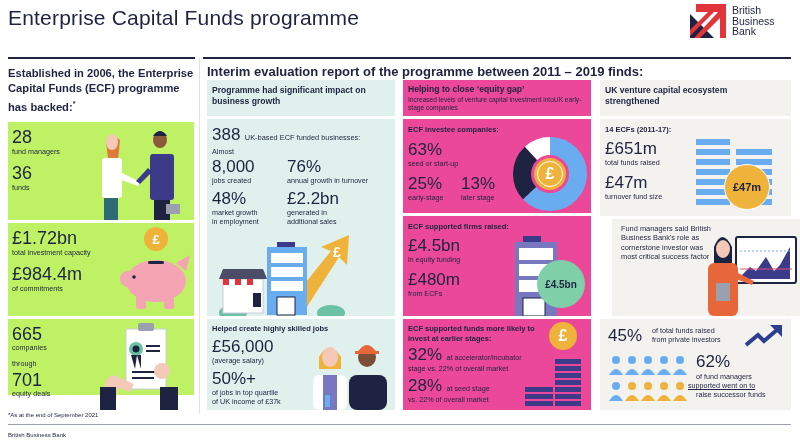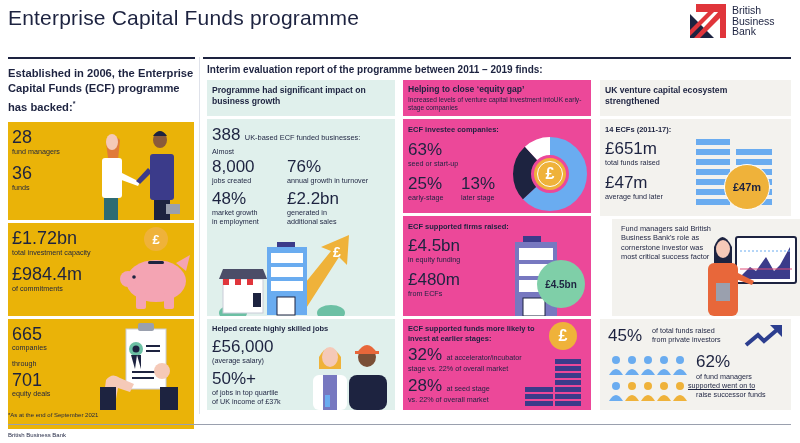--- a/index.html
+++ b/index.html
@@ -9,23 +9,23 @@
 
   .title { left: 8px; top: 6px; font-size: 21px; font-weight: normal; color: #1d2340; letter-spacing: 0.2px; }
 
   .logo { left: 690px; top: 4px; width: 100px; height: 34px; }
   .logo-text { position: absolute; left: 42px; top: 1px; font-size: 10.5px; line-height: 10.5px; color: #1d2340; }
 
   .rule { height: 2px; background: #1d2340; }
   .hairline { height: 1px; background: #9aa0ae; }
 
   .left-head { left: 8px; top: 66px; width: 186px; font-size: 11.2px; line-height: 15px; font-weight: bold; color: #1d2340; }
-  .right-head { left: 207px; top: 64px; font-size: 10px; font-weight: bold; color: #1d2340; text-align: right; }
-
-  .panel { background: #eab308; }
+  .right-head { left: 207px; top: 64px; font-size: 13px; font-weight: bold; color: #1d2340; text-align: right; }
+
+  .panel { background: #bef264; }
   .teal { background: #e0f0ec; }
   .lav { background: #ec4899; }
   .beige { background: #f3f2ee; }
 
   .big { font-size: 18px; line-height: 19px; color: #1d2340; }
   .big2 { font-size: 17px; line-height: 18px; color: #1d2340; }
   .small { font-size: 7.2px; line-height: 8.5px; color: #1d2340; }
   .lbl { font-size: 7.5px; font-weight: bold; color: #1d2340; }
   .sect { font-size: 8.6px; line-height: 10.5px; font-weight: bold; color: #1d2340; }
   .sub { font-size: 6.6px; line-height: 8px; color: #1d2340; }
@@ -91,21 +91,21 @@
     <ellipse cx="36" cy="28" rx="30" ry="21" fill="#f4a4b3"></ellipse>
     <ellipse cx="8" cy="26" rx="8" ry="8" fill="#f4a4b3"></ellipse>
     <rect x="16" y="40" width="10" height="16" rx="2" fill="#f4a4b3"></rect>
     <rect x="44" y="40" width="10" height="16" rx="2" fill="#f4a4b3"></rect>
     <polygon points="56,10 70,2 66,18" fill="#f4a4b3"></polygon>
     <rect x="28" y="8" width="16" height="3" rx="1.5" fill="#1d2340"></rect>
     <circle cx="14" cy="24" r="1.8" fill="#1d2340"></circle>
   </svg>
 </div>
 
-<div class="abs panel" style="left:8px; top:319px; width:186px; height:110px;">
+<div class="abs panel" style="left:8px; top:319px; width:186px; height:76px;">
   <div class="abs big" style="left:4px; top:6px;">665</div>
   <div class="abs small" style="left:4px; top:25px;">companies</div>
   <div class="abs small" style="left:4px; top:41px;">through</div>
   <div class="abs big" style="left:4px; top:52px;">701</div>
   <div class="abs small" style="left:4px; top:71px;">equity deals</div>
   <svg class="abs" style="left:88px; top:0px;" width="92" height="91" viewBox="0 0 92 91">
     <rect x="30" y="10" width="40" height="60" fill="#ffffff" stroke="#c9ccd8"></rect>
     <rect x="42" y="4" width="16" height="8" rx="2" fill="#9aa0ae"></rect>
     <circle cx="40" cy="30" r="7" fill="#6cc0a4"></circle>
     <circle cx="40" cy="30" r="3.5" fill="#1d2340"></circle>
@@ -247,21 +247,21 @@
 </div>
 
 <div class="abs beige" style="left:600px; top:80px; width:191px; height:36px;">
   <div class="abs sect" style="left:5px; top:5px; width:160px;">UK venture capital ecosystem strengthened</div>
 </div>
 <div class="abs beige" style="left:600px; top:119px; width:191px; height:97px;">
   <div class="abs lbl" style="left:5px; top:6px;">14 ECFs (2011-17):</div>
   <div class="abs big2" style="left:5px; top:21px;">£651m</div>
   <div class="abs small" style="left:5px; top:40px;">total funds raised</div>
   <div class="abs big2" style="left:5px; top:55px;">£47m</div>
-  <div class="abs small" style="left:5px; top:74px;">average fund later</div>
+  <div class="abs small" style="left:5px; top:74px;">turnover fund size</div>
   <svg class="abs" style="left:94px; top:18px;" width="82" height="74" viewBox="0 0 82 74">
     <rect x="2" y="2" width="34" height="6" fill="#6aacf0"></rect>
     <rect x="2" y="12" width="34" height="6" fill="#6aacf0"></rect>
     <rect x="2" y="22" width="34" height="6" fill="#6aacf0"></rect>
     <rect x="2" y="32" width="34" height="6" fill="#6aacf0"></rect>
     <rect x="2" y="42" width="34" height="6" fill="#6aacf0"></rect>
     <rect x="2" y="52" width="34" height="6" fill="#6aacf0"></rect>
     <rect x="2" y="62" width="34" height="6" fill="#6aacf0"></rect>
     <rect x="42" y="12" width="36" height="6" fill="#6aacf0"></rect>
     <rect x="42" y="22" width="36" height="6" fill="#6aacf0"></rect>

